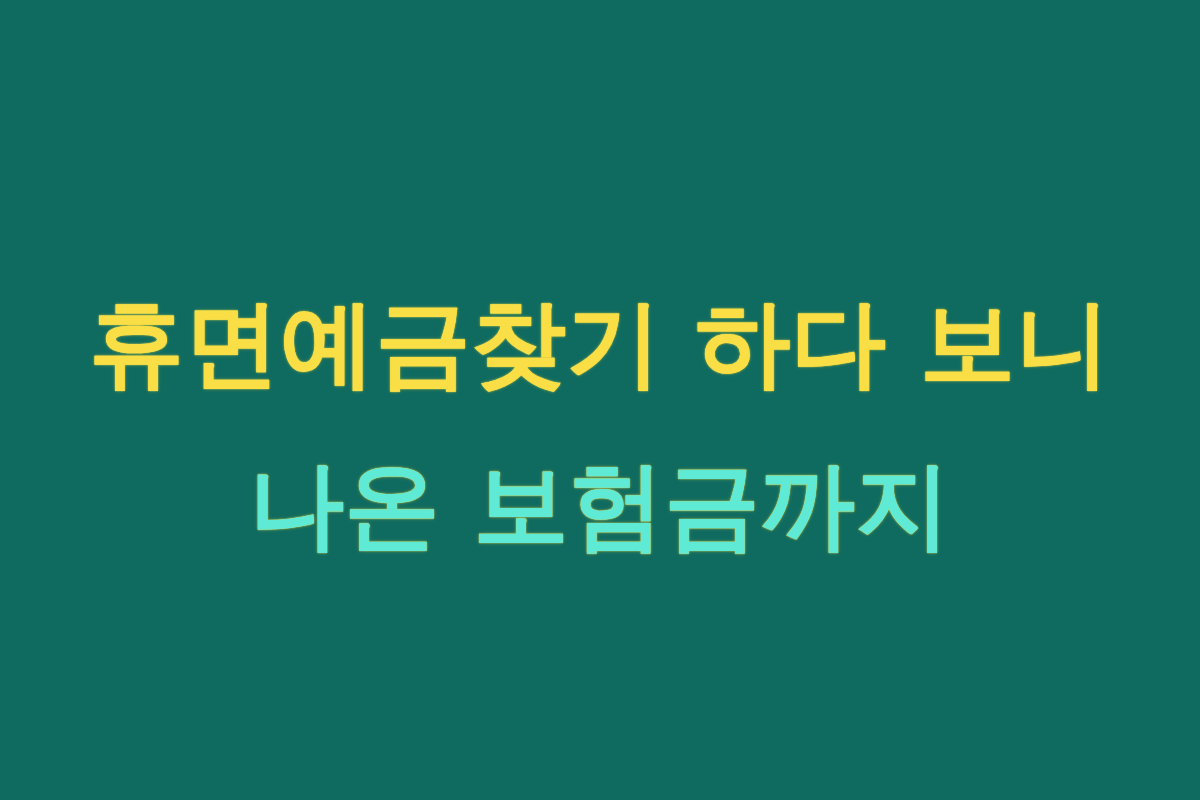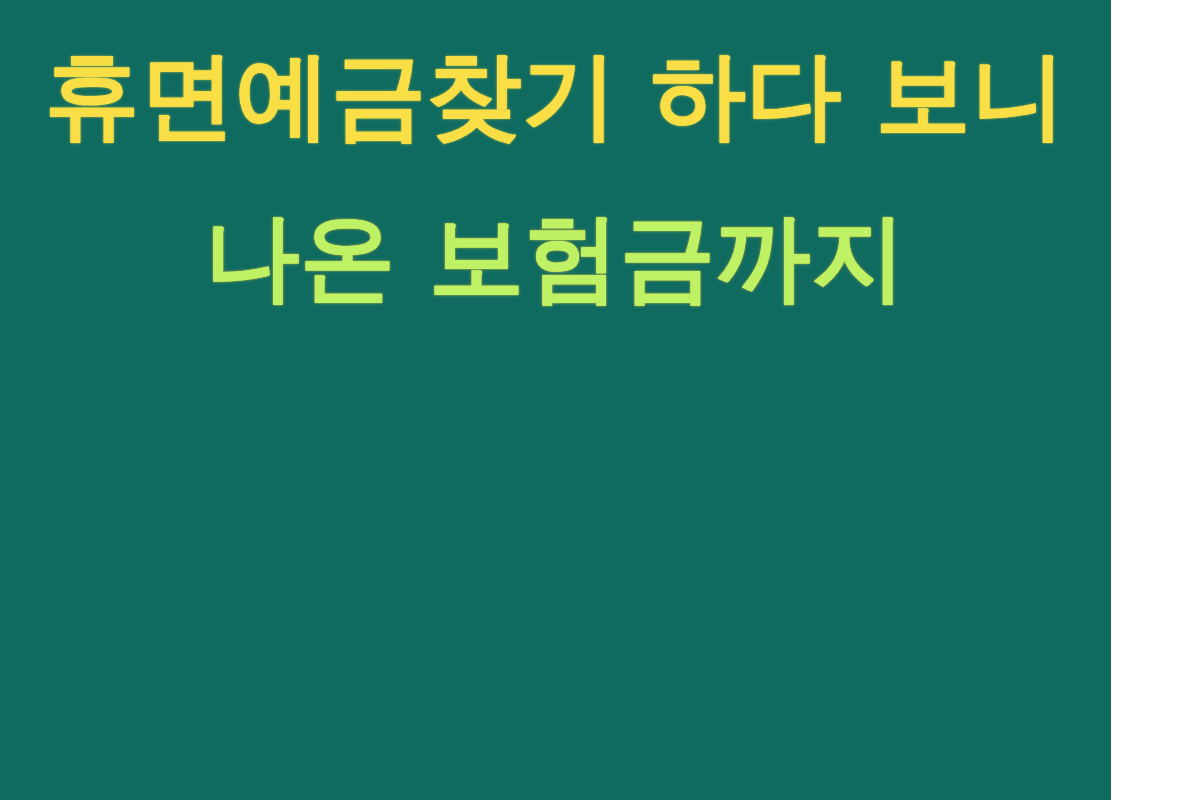--- a/index.html
+++ b/index.html
@@ -9,26 +9,27 @@
   }
   body {
     width: 1200px;
     height: 800px;
     overflow: hidden;
     font-family: "DejaVu Sans", sans-serif;
   }
 
   .canvas {
     position: relative;
-    width: 1111px;
+    width: 1200px;
     height: 800px;
     background: #0F6B60;
     display: flex;
     flex-direction: column;
     align-items: center;
+    justify-content: center;
     box-sizing: border-box;
   }
 
   .headline {
     display: flex;
     flex-direction: column;
     align-items: center;
     justify-content: center;
     width: 100%;
     margin-top: 48px;
@@ -61,17 +62,17 @@
 </style>
 </head>
 <body>
 
 <div class="canvas" style="background: rgb(15, 107, 96);">
 
   <div class="headline">
 
     <div class="headline-line line-1" style="color: rgb(249, 223, 69);">휴면예금찾기 하다 보니</div>
 
-    <div class="headline-line line-2" style="color: #bef264; margin-top: 29px;">나온 보험금까지</div>
+    <div class="headline-line line-2" style="color: #5eead4; margin-top: 29px;">나온 보험금까지</div>
 
   </div>
 
 </div>
 
 </body></html>

